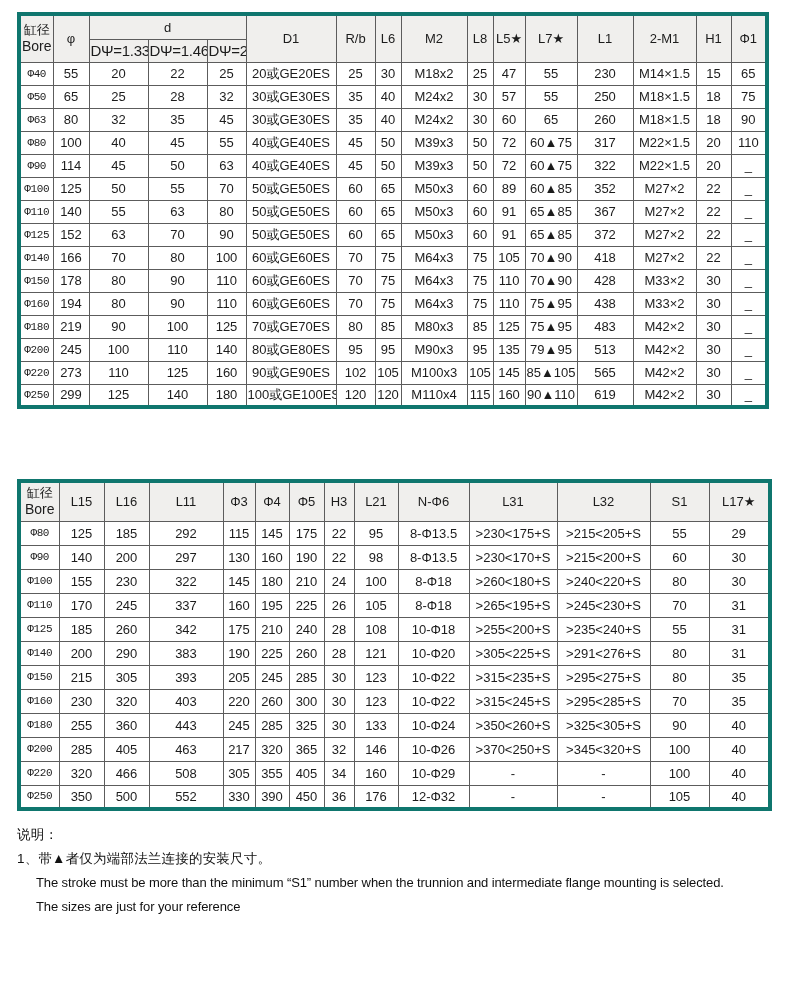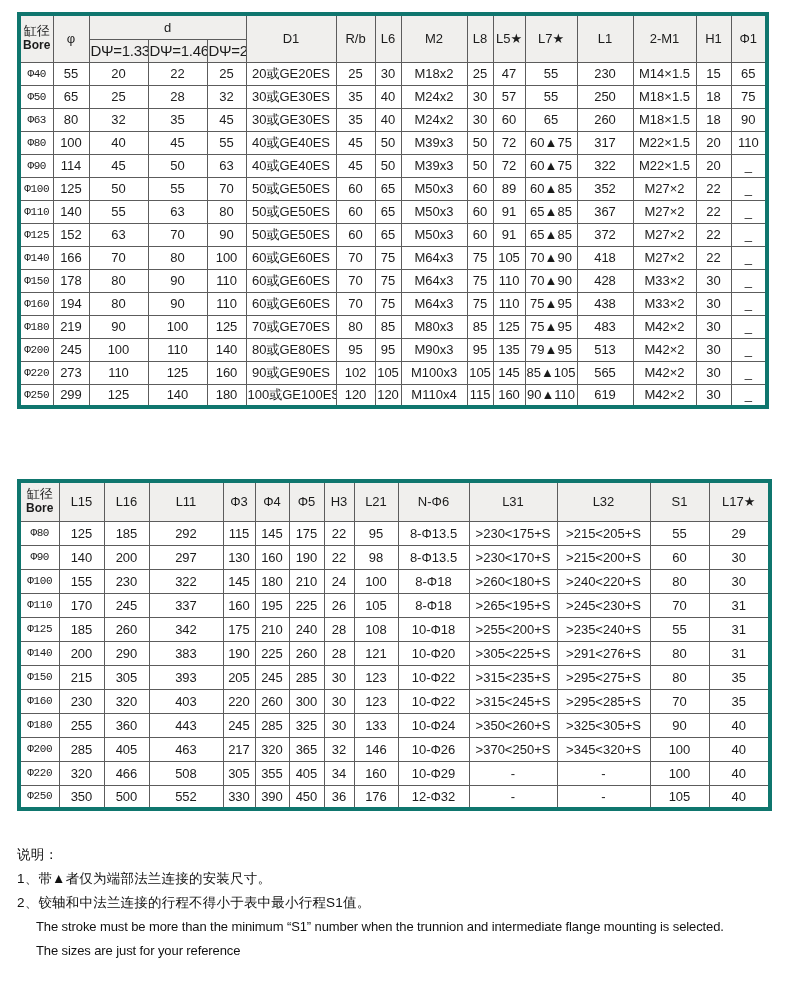--- a/index.html
+++ b/index.html
@@ -40,24 +40,24 @@
   .t1 thead tr.hrow1 th { height: 25px; }
   .t1 thead tr.hrow2 th { height: 23px; font-size: 15px; letter-spacing: -0.3px; }
   .t1 tbody td { height: 23px; }
 
   .t2 { width: 751px; margin-top: 70px; }
   .t2 thead th { height: 40px; }
   .t2 tbody td { height: 24px; }
 
   .bore-th { line-height: 1.15; }
   .bore-zh { font-size: 13px; }
-  .bore-en { font-size: 12px; font-weight: bold; }
+  .bore-en { font-size: 14px; }
   tbody td:first-child { font-size: 11px; letter-spacing: -0.4px; font-family: Liberation Mono, monospace; }
 
-  .notes { margin-top: 32px; font-size: 13.5px; line-height: 24px; color: #111; }
+  .notes { margin-top: 12px; font-size: 13.5px; line-height: 24px; color: #111; }
   .notes .zh { letter-spacing: 0.2px; }
   .notes .en { padding-left: 19px; font-size: 13px; letter-spacing: -0.1px; }
 </style>
 </head>
 <body>
 
 <div class="page">
 
   <table class="t1">
     <colgroup>
@@ -608,18 +608,17 @@
           <td>-</td>
           <td>105</td>
           <td>40</td>
         </tr>
       </tbody>
   </table>
 
   <div class="notes">
     <div class="zh">说明：</div>
     <div class="zh">1、带▲者仅为端部法兰连接的安装尺寸。</div>
-    <div class="zh">2、铰轴和中法兰连接的行程不得小于表中最小行程S1值。</div>
     <div class="en">The stroke must be more than the minimum “S1” number when the  trunnion and intermediate flange mounting is selected.</div>
     <div class="en">The sizes are just for your reference</div>
   </div>
 
 </div>
 
 </body></html>

